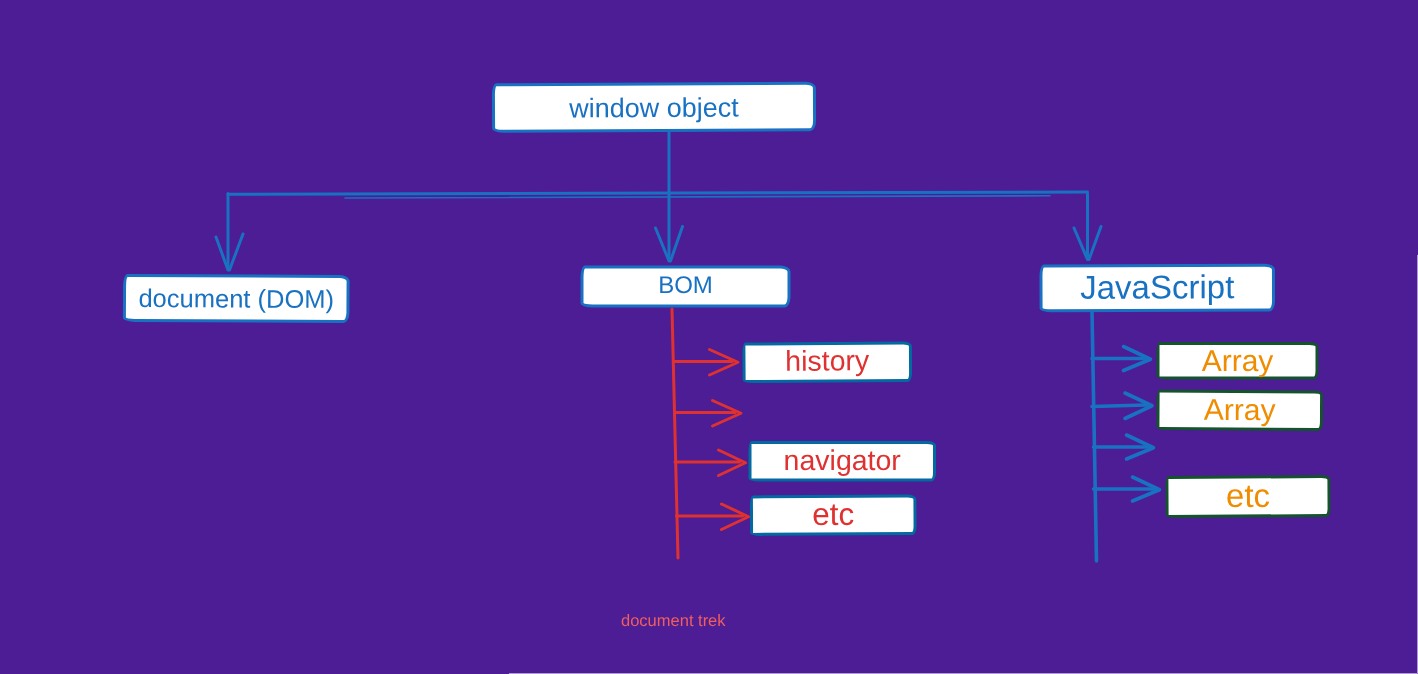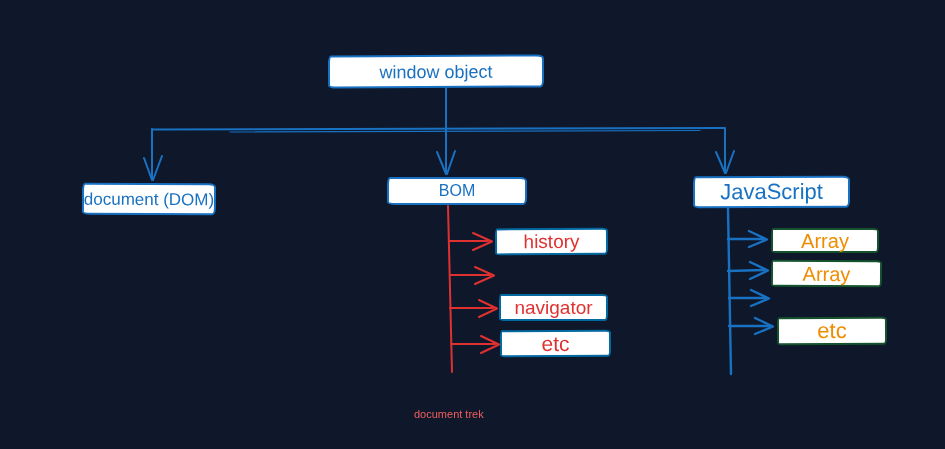--- a/index.html
+++ b/index.html
@@ -1,19 +1,19 @@
 <!DOCTYPE html>
 <html><head>
 <meta charset="utf-8">
 <style>
   html,body{margin:0;padding:0;background:#fff;}
   .canvas{
     position:relative;
     width:945px;height:449px;
-    background:#0f172a;
+    background:#4c1d95;
     font-family:"Liberation Sans", sans-serif;
     overflow:hidden;
   }
   .connectors{position:absolute;left:0;top:0;width:945px;height:449px;}
   .box{
     position:absolute;
     display:flex;align-items:center;justify-content:center;
     box-sizing:border-box;
     background:#ffffff;
     line-height:1;
@@ -25,26 +25,26 @@
   }
   .red-box{
     border:2px solid #0369a1;color:#e03131;
     border-radius:2px 6px 3px 7px / 7px 3px 6px 2px;
   }
   .orange-box{
     border:2px solid #14532d;color:#f08c00;
     border-radius:2px 6px 3px 7px / 7px 3px 6px 2px;
   }
   .n-window   {left:328px;top:55px;width:216px;height:33px;font-size:18px;transform:rotate(-0.3deg);}
-  .n-document {left:82px;top:183px;width:134px;height:32px;font-size:17px;transform:rotate(0.3deg);}
+  .n-document {left:82px;top:183px;width:151px;height:32px;font-size:17px;transform:rotate(0.3deg);}
   .n-bom      {left:387px;top:177px;width:140px;height:28px;font-size:16px;}
   .n-js       {left:693px;top:176px;width:157px;height:32px;font-size:22px;transform:rotate(-0.2deg);align-items:center;}
   .n-history  {left:495px;top:228px;width:113px;height:27px;font-size:19px;transform:rotate(-0.4deg);}
   .n-location {left:496px;top:261px;width:114px;height:28px;font-size:20px;transform:rotate(0.3deg);}
-  .n-navigator{left:499px;top:294px;width:109px;height:27px;font-size:19px;}
+  .n-navigator{left:499px;top:294px;width:125px;height:27px;font-size:19px;}
   .n-retc     {left:500px;top:330px;width:111px;height:27px;font-size:21px;transform:rotate(-0.3deg);}
   .n-array    {left:771px;top:228px;width:108px;height:25px;font-size:20px;}
   .n-object   {left:771px;top:260px;width:111px;height:27px;font-size:20px;transform:rotate(0.3deg);}
   .n-function {left:773px;top:290px;width:112px;height:25px;font-size:17px;}
   .n-oetc     {left:777px;top:317px;width:110px;height:28px;font-size:22px;transform:rotate(-0.3deg);}
   .watermark{
     position:absolute;left:414px;top:408px;
     font-size:11px;color:#f05e5e;
   }
 </style>

